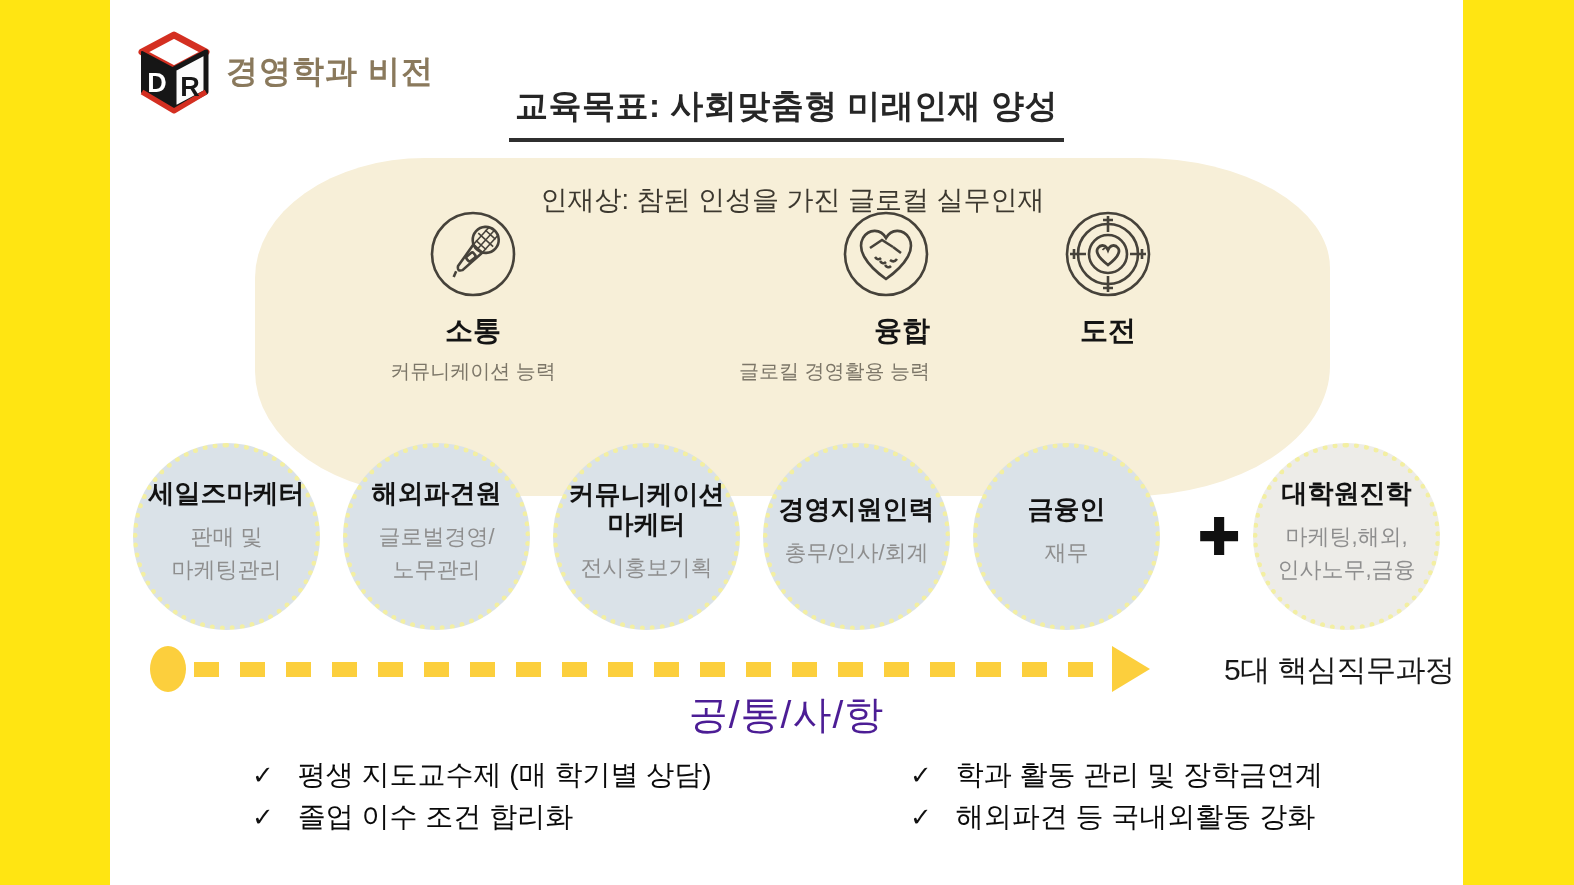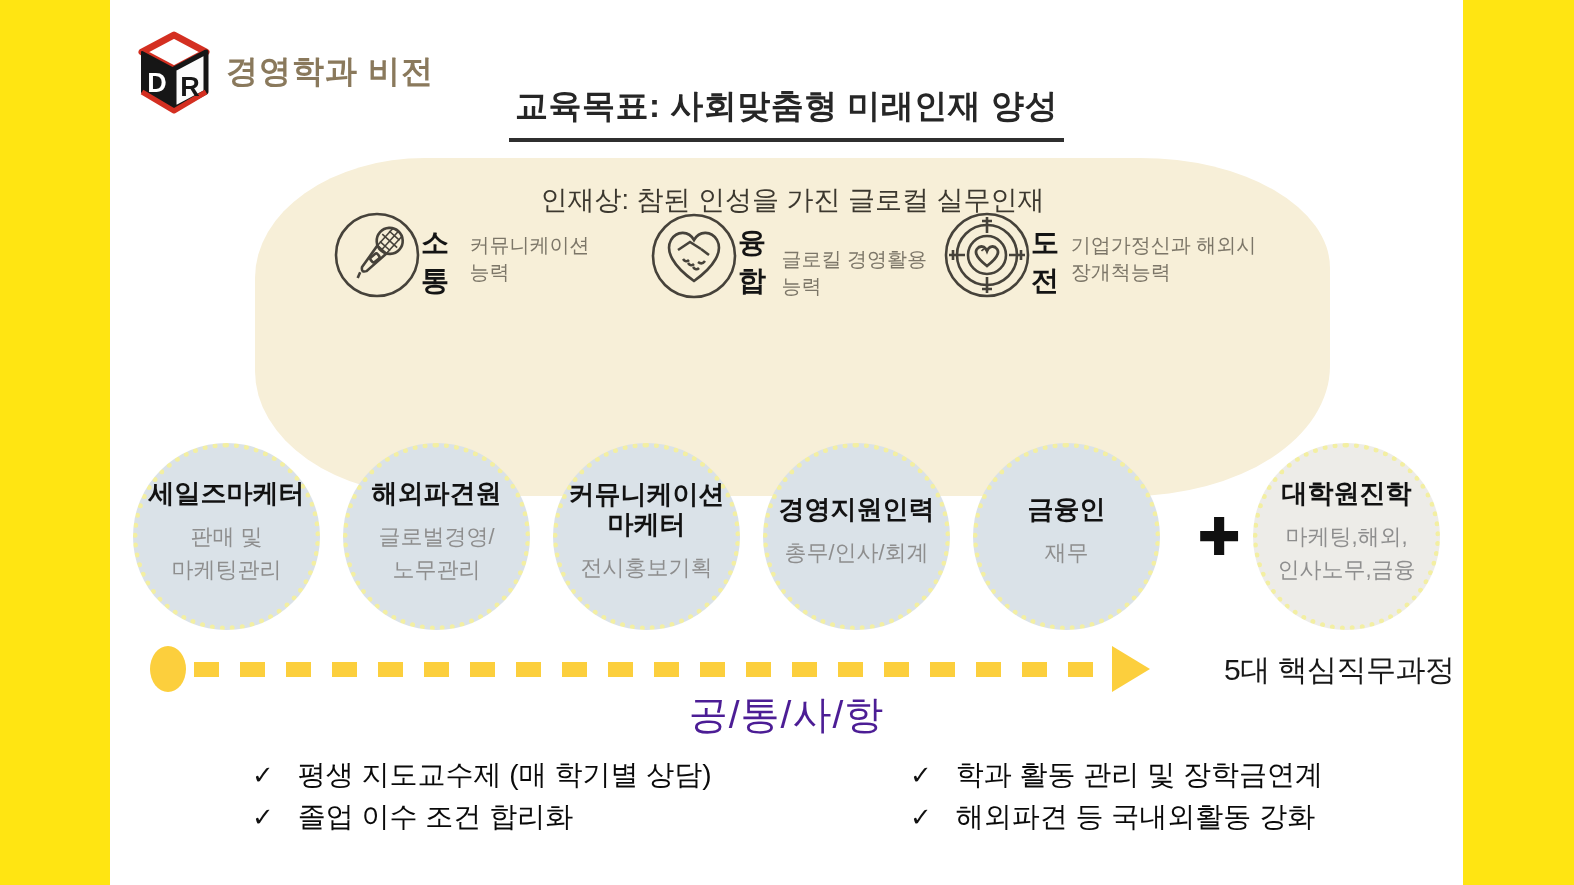--- a/index.html
+++ b/index.html
@@ -30,21 +30,21 @@
   
   .main-heading{position:absolute;left:0;right:0;top:84px;text-align:center;}
   .main-heading span{display:inline-block;font-size:33px;font-weight:700;color:#262626;
     border-bottom:4px solid #2f2f2f;padding:0 6px 9px 6px;letter-spacing:0.5px;}
 
   
   .talent-blob{position:absolute;left:145px;top:158px;width:1075px;height:338px;
     background:var(--blob-bg);
     border-radius:170px 190px 200px 180px / 120px 110px 130px 125px;}
   .talent-title{text-align:center;margin-top:24px;font-size:27px;font-weight:500;color:var(--soft-ink);}
-  .talent-item{position:absolute;top:52px;display:flex;flex-direction:row;align-items:center;}
+  .talent-item{position:absolute;top:52px;display:flex;flex-direction:column;align-items:center;}
   .talent-item .icon-wrap{width:88px;height:88px;}
   .talent-item .t-label{margin-top:14px;font-size:28px;font-weight:800;color:#141414;}
   .talent-item .t-desc{margin-top:8px;font-size:20px;font-weight:500;color:var(--desc-text);}
   .ti-1{left:78px;width:280px;}
   .ti-2{left:395px;width:280px;align-items:flex-end;}
   .ti-3{left:688px;width:330px;}
 
   
   .tracks-row{position:absolute;left:23px;top:443px;display:flex;align-items:center;}
   .track-circle{width:187px;height:187px;border-radius:50%;background:var(--circle-blue);
@@ -146,21 +146,20 @@
             <circle class="icon-stroke" cx="44" cy="44" r="41"></circle>
             <circle class="icon-stroke" cx="44" cy="44" r="30"></circle>
             <circle class="icon-stroke" cx="44" cy="44" r="19"></circle>
             <path class="icon-stroke" d="M44,6 L44,22 M44,66 L44,82 M6,44 L22,44 M66,44 L82,44" stroke-width="2.8"></path>
             <path class="icon-stroke" d="M39,10 L49,10 M39,78 L49,78 M10,39 L10,49 M78,39 L78,49" stroke-width="2.4"></path>
             <path d="M44,55 C35,48 31,42 34,38 C37,34 42,35 44,40 C46,35 51,34 54,38 C57,42 53,48 44,55 Z" fill="none" stroke="#46423a" stroke-width="2.8"></path>
             <path d="M38.5,40 q1.5,-2 3,-1.5" fill="none" stroke="#46423a" stroke-width="1.6"></path>
           </svg>
         </span>
         <div class="t-label">도전</div>
-        <div class="t-desc">기업가정신과 해외시장개척능력</div>
       </div>
     </div>
 
     <div class="tracks-row">
       <div class="track-circle">
         <div class="track-title">세일즈마케터</div>
         <div class="track-sub">
           <div>판매 및</div>
           <div>마케팅관리</div>
         </div>

